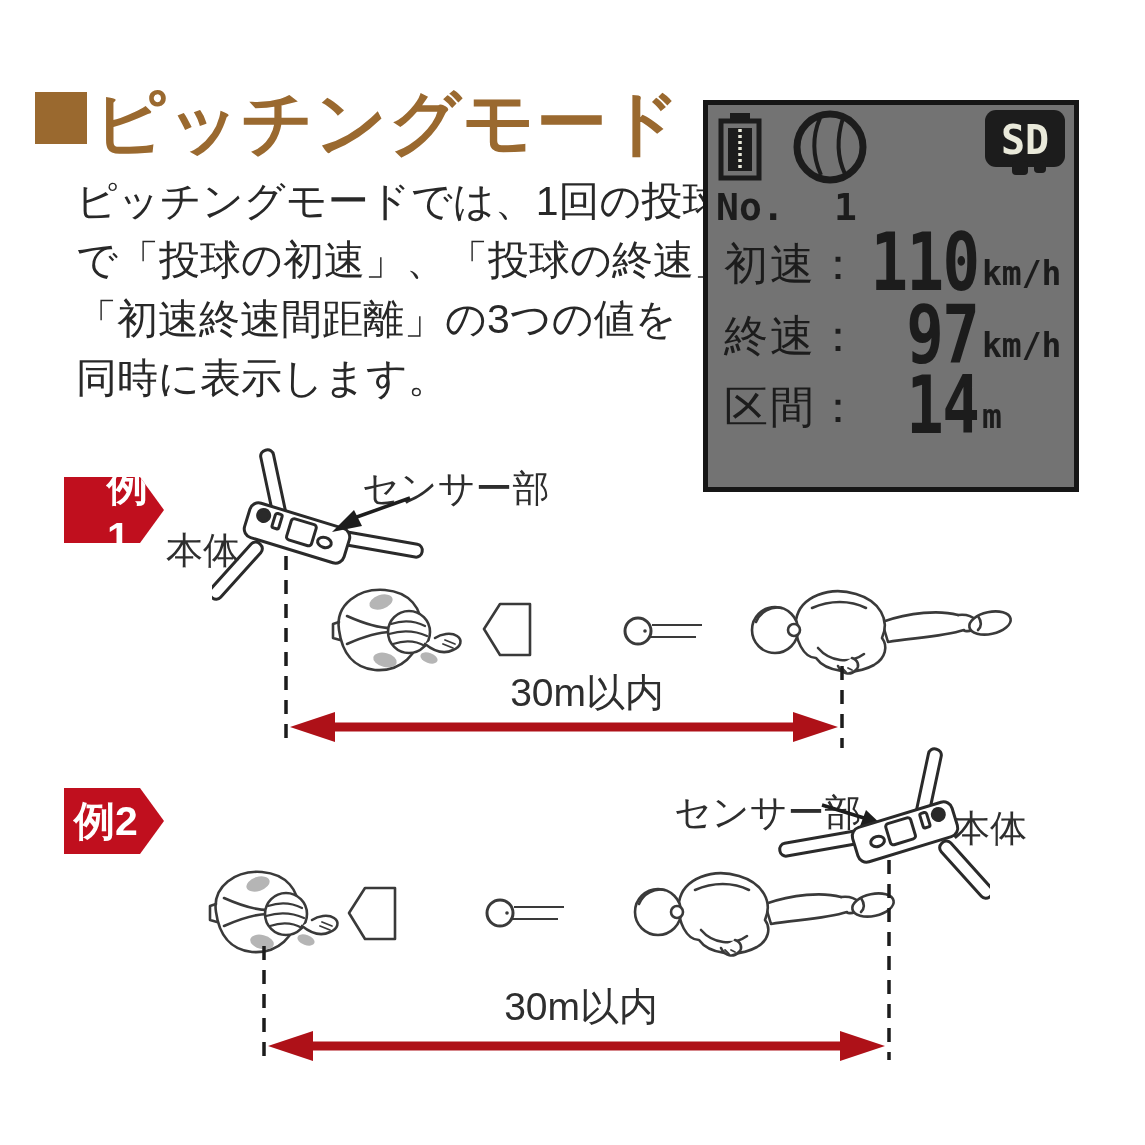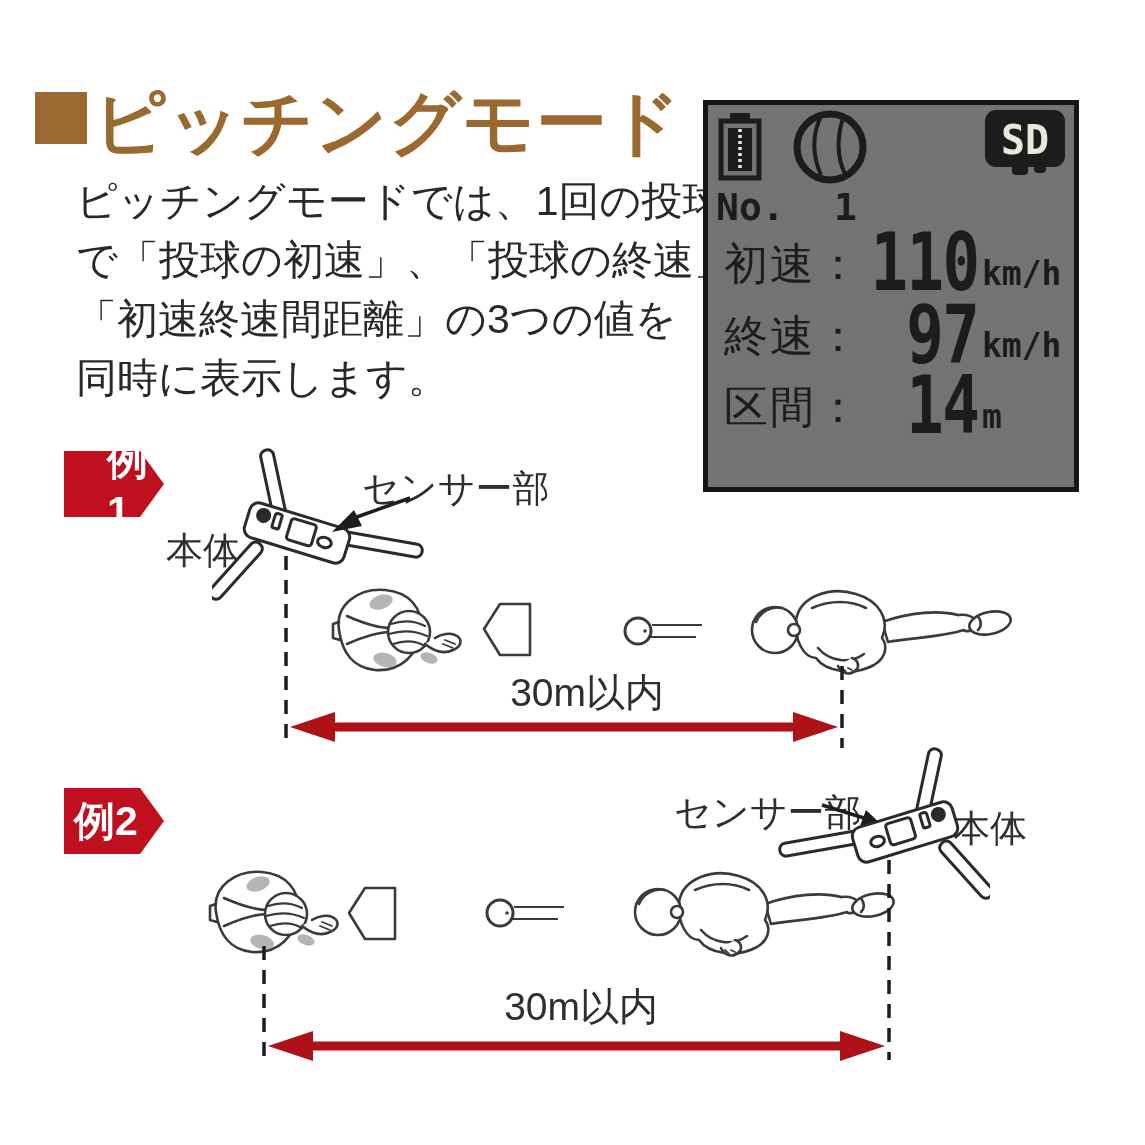--- a/index.html
+++ b/index.html
@@ -79,21 +79,21 @@
       <span class="lcd-value">97</span>
       <span class="lcd-unit">km/h</span>
     </div>
     <div class="lcd-row r3">
       <span class="lcd-label">区間：</span>
       <span class="lcd-value">14</span>
       <span class="lcd-unit">m</span>
     </div>
   </div>
 
-  <div class="badge" style="left:64px;top:451px;padding-left:43px;">例1</div>
+  <div class="badge" style="left:64px;top:477px;padding-left:43px;">例1</div>
 
   <svg class="abs" style="left:212px;top:448px;" width="215" height="160" viewBox="0 0 215 160">
     <g fill="#fff" stroke="#2a2a2a" stroke-width="3" stroke-linejoin="round">
       <rect x="64" y="0" width="13" height="85" rx="6" transform="rotate(-12 72 80)"></rect>
       <rect x="38" y="95" width="13" height="72" rx="6" transform="rotate(42 45 100)"></rect>
       <rect x="130" y="88" width="13" height="80" rx="6" transform="rotate(-80 135 92)"></rect>
       <g transform="rotate(17 85 85)">
         <rect x="33" y="67" width="104" height="36" rx="9"></rect>
         <circle cx="48" cy="78" r="6" fill="#2a2a2a"></circle>
         <rect x="59" y="72" width="7" height="15" rx="2"></rect>

